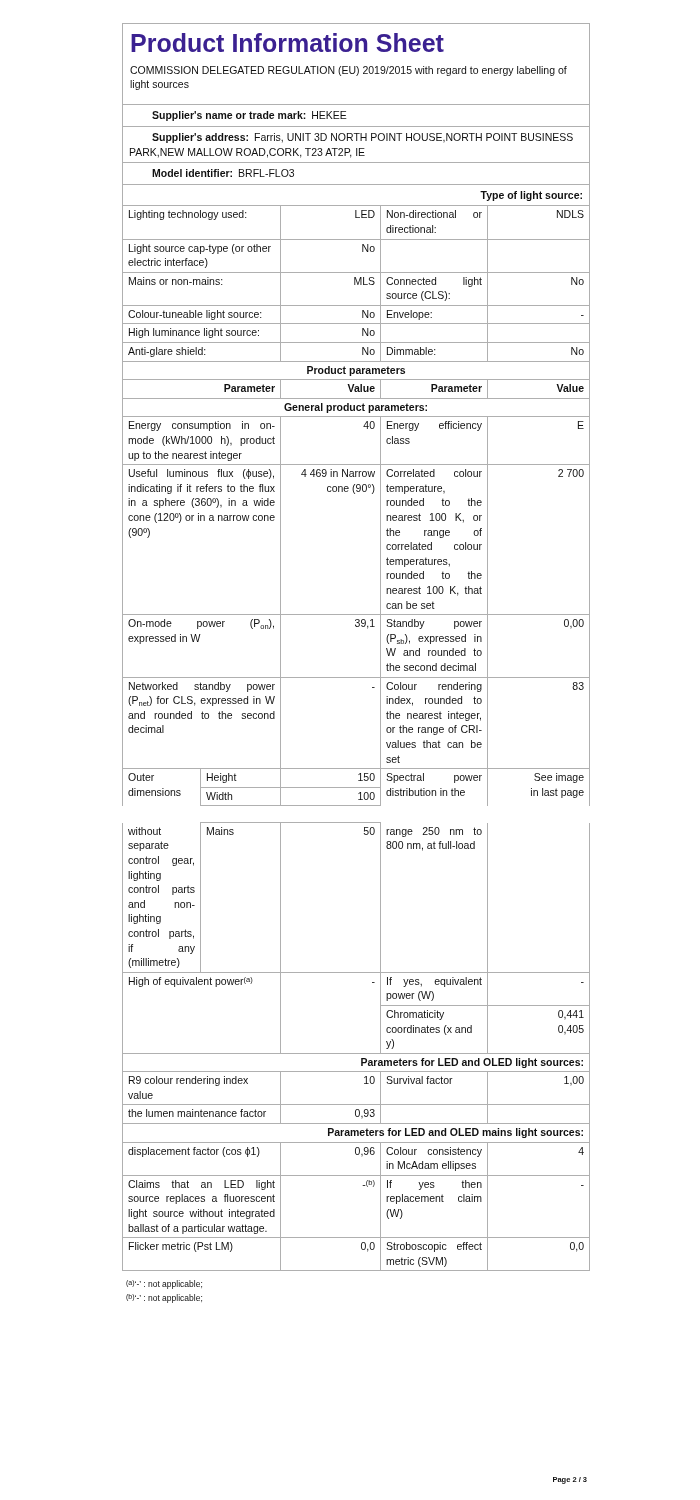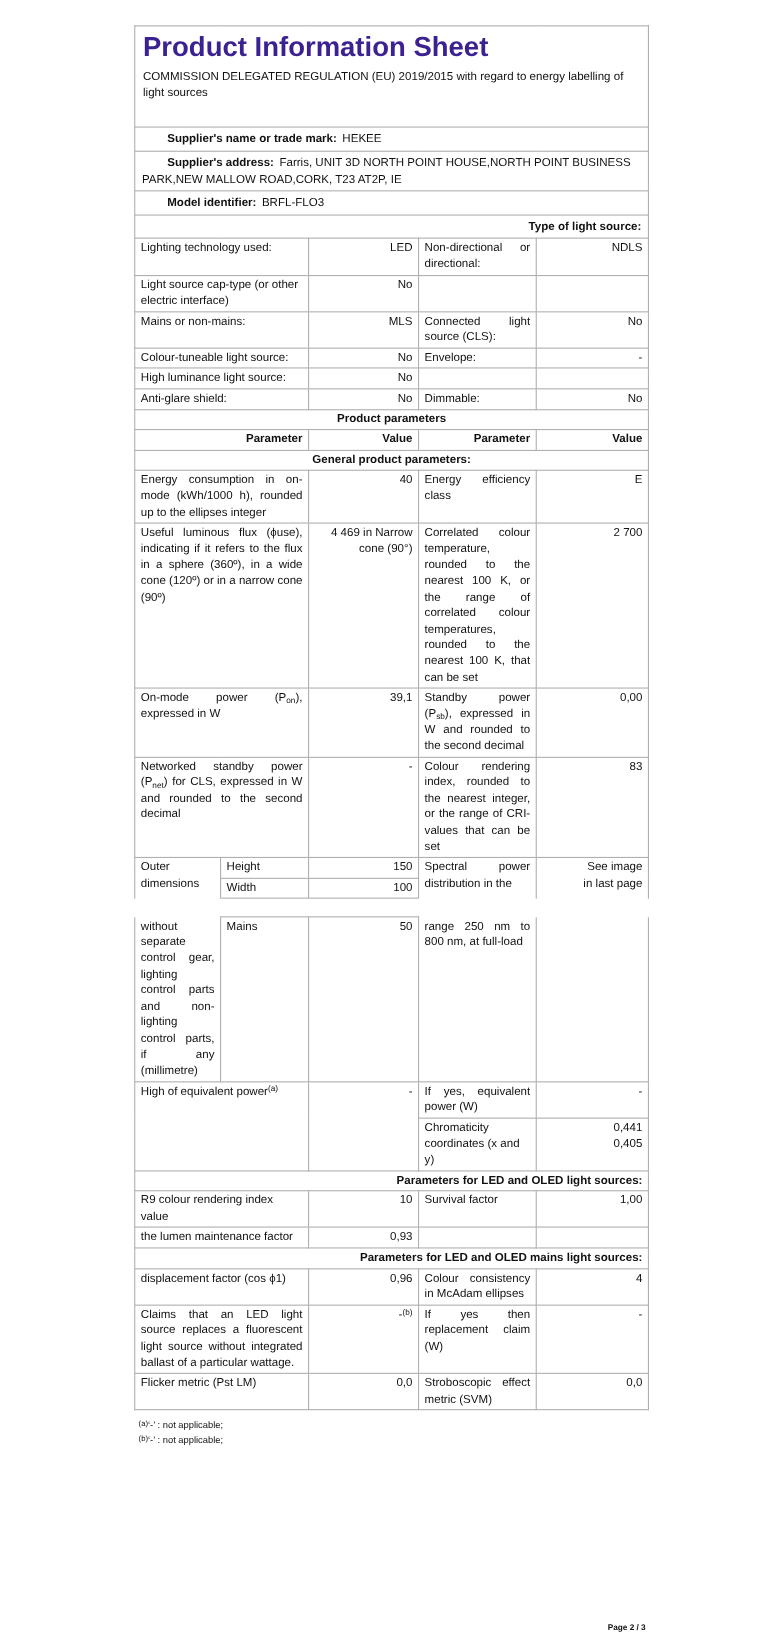--- a/index.html
+++ b/index.html
@@ -21,21 +21,21 @@
     vertical-align:top;
     font-size:10.5px;line-height:1.39;color:var(--text);
     word-wrap:break-word;
   }
   .b{font-weight:700;text-align:right;}
   .val{text-align:right;}
   .j{text-align:justify;}
   .prewrap{white-space:pre-line;}
   .center{text-align:center;}
   .fw{padding:3px 6px;}
-  .title-cell{padding:5px 7px 24px 7px;}
+  .title-cell{padding:5px 7px 13px 7px;}
   .title{color:var(--accent);font-size:25px;font-weight:700;line-height:1.12;margin-bottom:6px;}
   .regulation{font-size:10.5px;line-height:1.35;}
   .lbl{font-weight:700;margin-right:5px;margin-left:23px;}
   .ob{border-bottom:none;}
   .ot{border-top:none;}
   sub{font-size:7.5px;vertical-align:baseline;position:relative;top:2px;line-height:0;}
   sup{font-size:7.5px;vertical-align:baseline;position:relative;top:-3px;line-height:0;}
   .page-footer{font-size:7.5px;font-weight:700;text-align:right;margin-top:3px;padding-right:2px;}
   .footer2{position:absolute;top:1452px;right:0;margin:0;}
   .footnotes{margin-top:7px;padding-left:4px;}
@@ -127,21 +127,21 @@
         <td colspan="2" class="b">Parameter</td>
         <td class="b">Value</td>
         <td class="b">Parameter</td>
         <td class="b">Value</td>
       </tr>
       <tr>
         <td colspan="5" class="center b">General product parameters:</td>
       </tr>
 
       <tr>
-        <td colspan="2" class="j">Energy consumption in on-mode (kWh/1000 h), rounded up to the ellipses integer</td>
+        <td colspan="2" class="j">Energy consumption in on-mode (kWh/1000 h), product up to the nearest integer</td>
         <td class="val">40</td>
         <td class="j">Energy efficiency class</td>
         <td class="val">E</td>
       </tr>
 
       <tr>
         <td colspan="2" class="j">Useful luminous flux (ϕuse), indicating if it refers to the flux in a sphere (360º), in a wide cone (120º) or in a narrow cone (90º)</td>
         <td class="val prewrap">4 469 in Narrow
 cone (90°)</td>
         <td class="j">Correlated colour temperature, rounded to the nearest 100 K, or the range of correlated colour temperatures, rounded to the nearest 100 K, that can be set</td>

